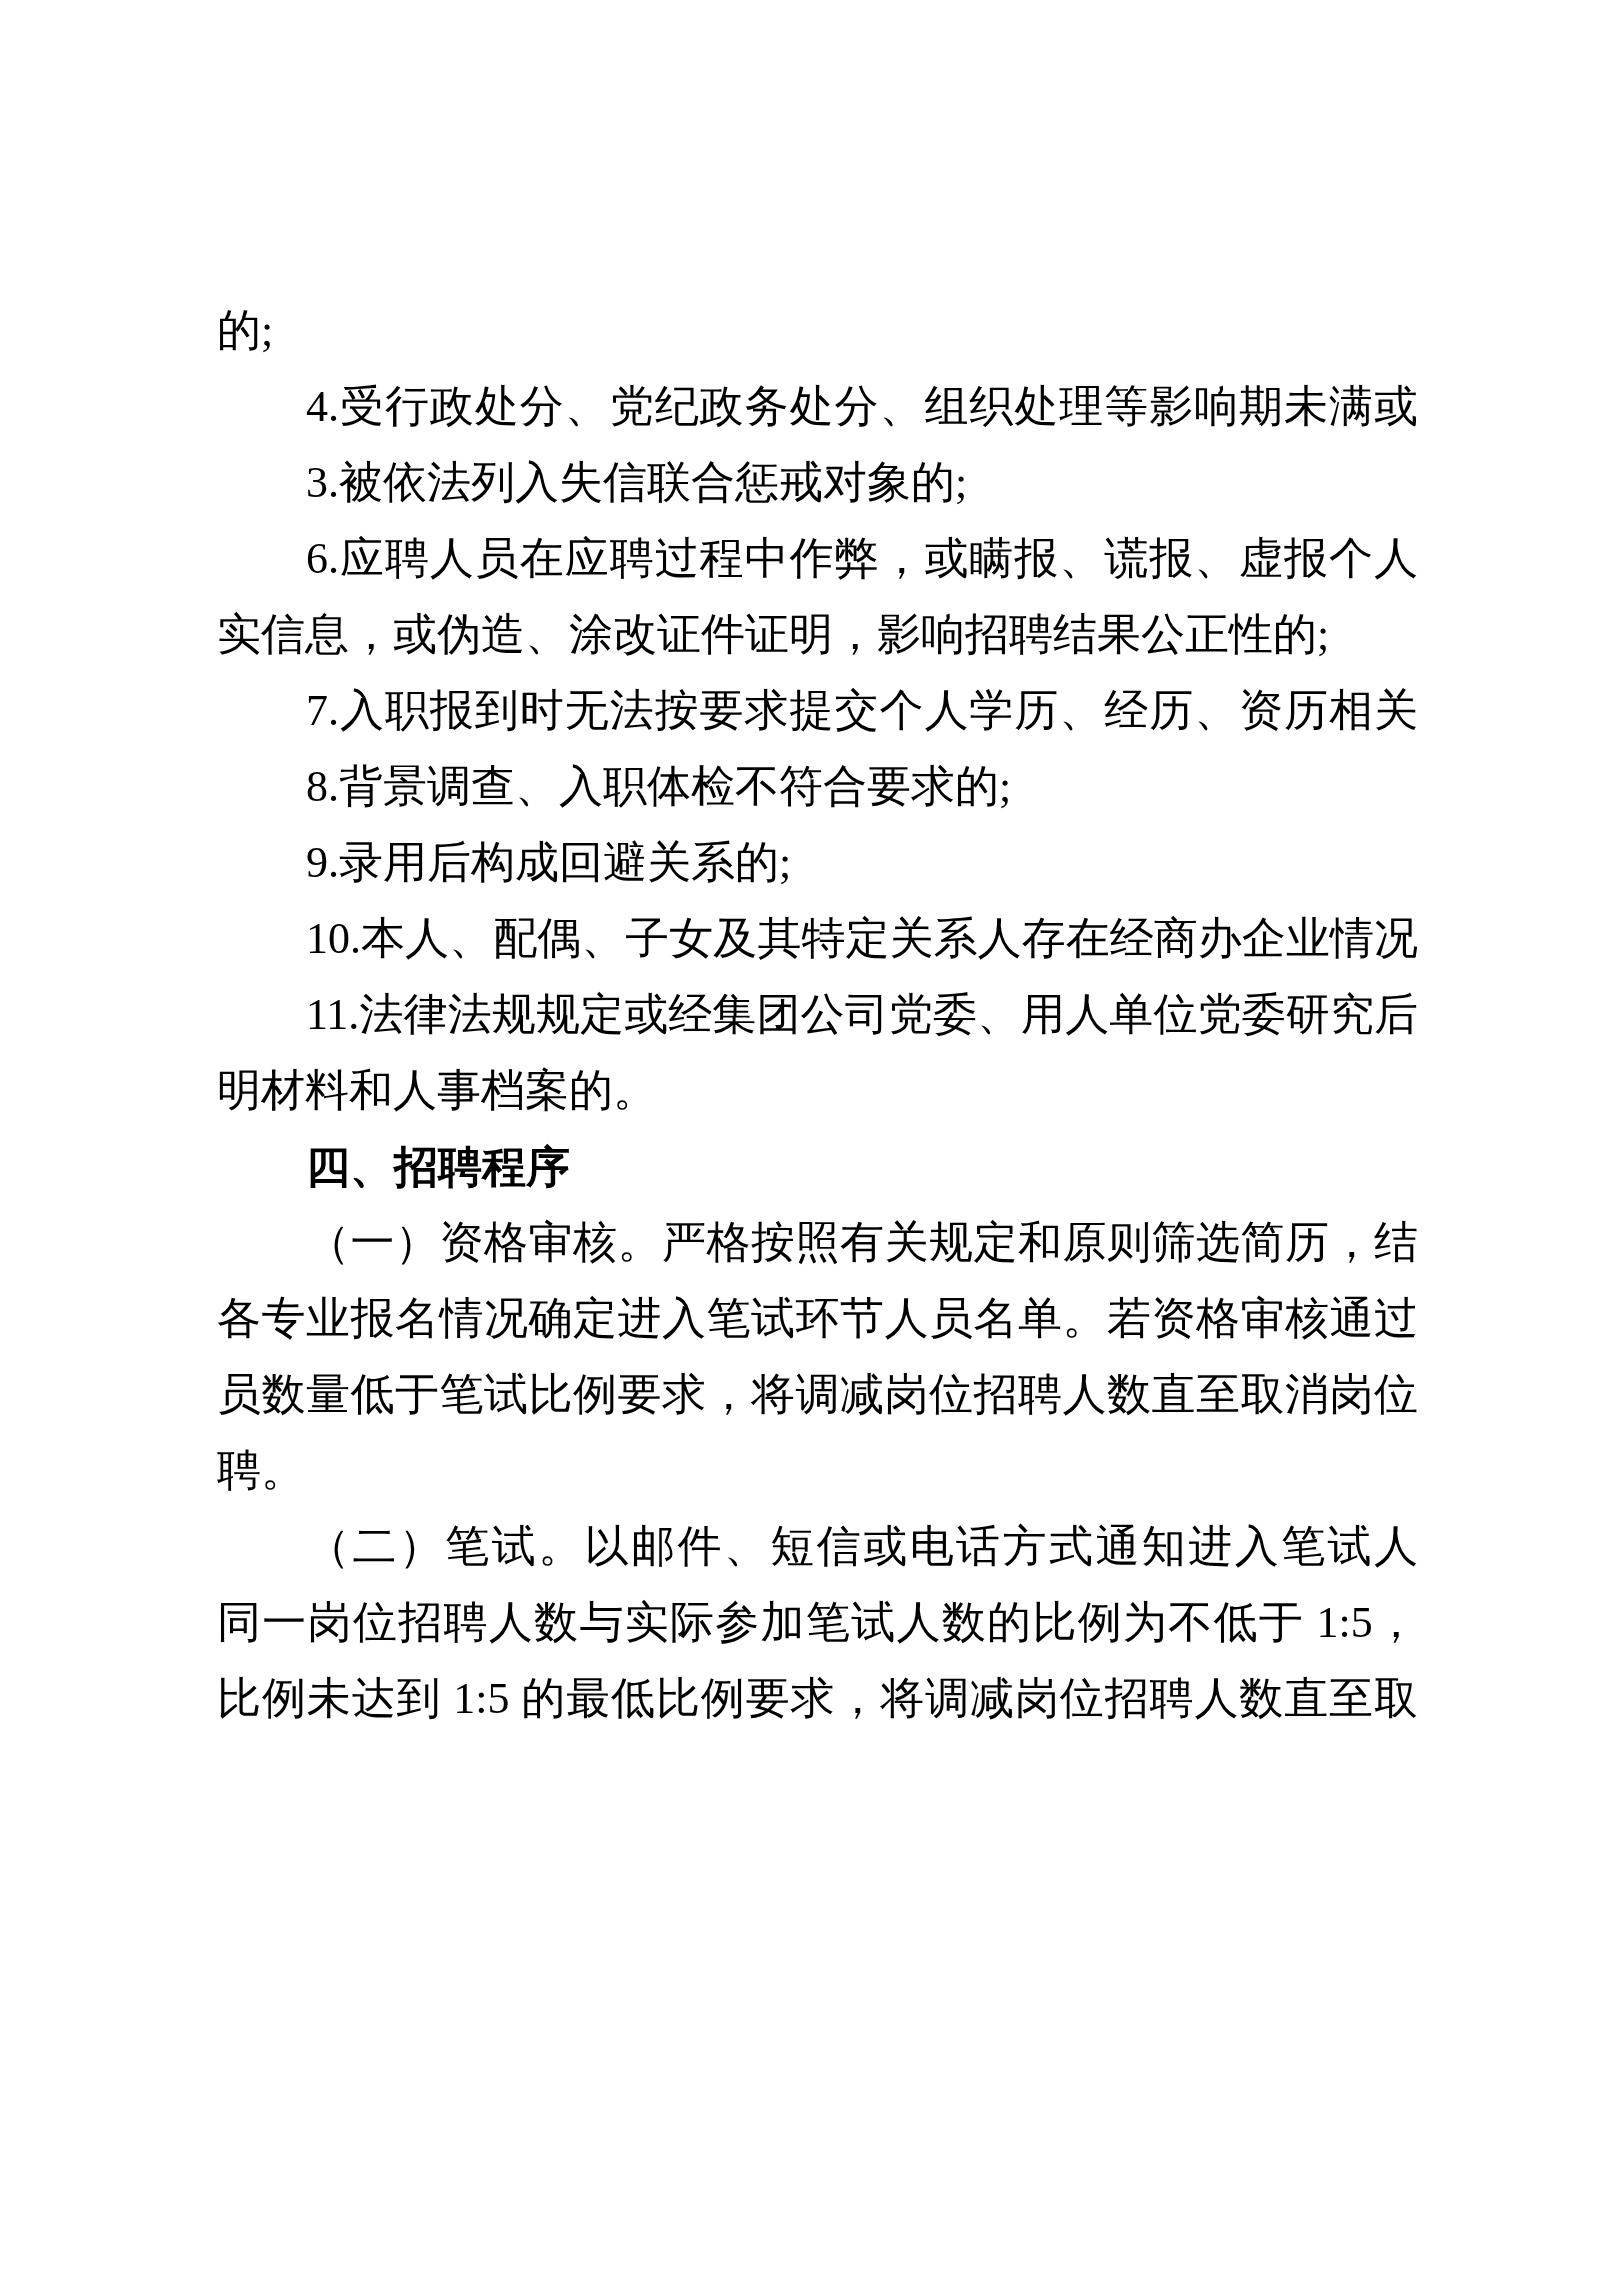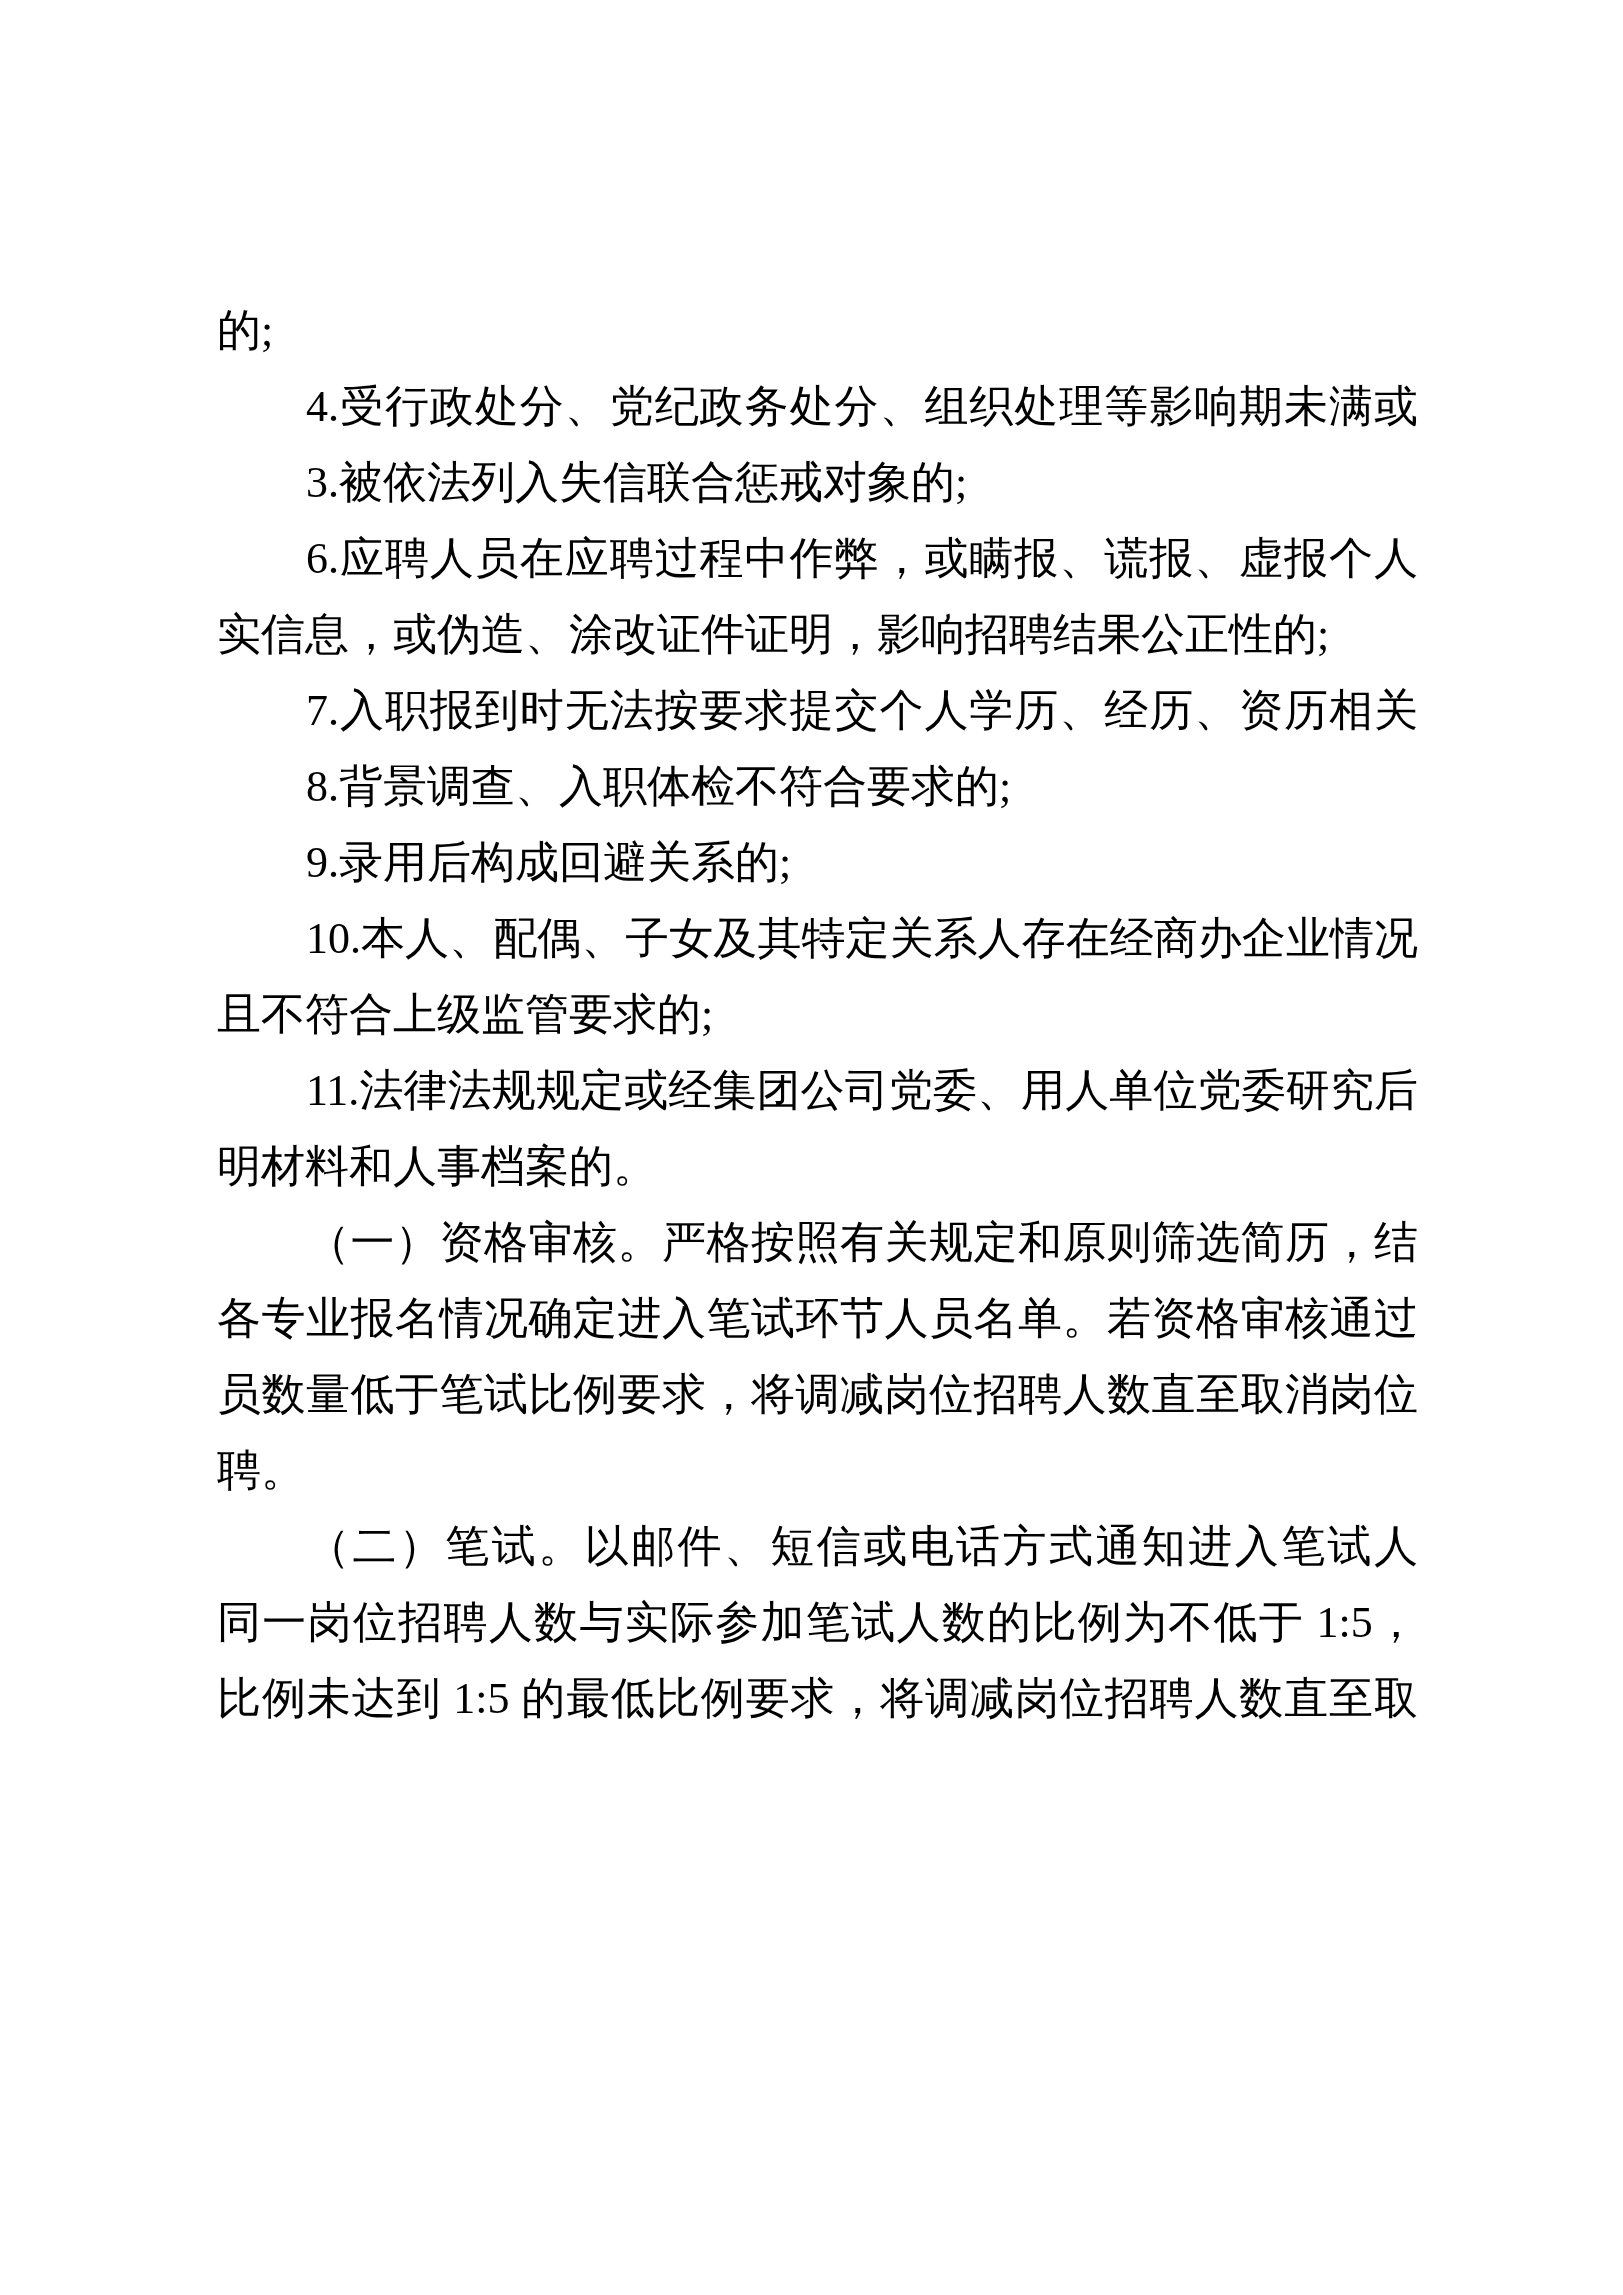--- a/index.html
+++ b/index.html
@@ -54,23 +54,23 @@
   <div class="textblock">
     <div class="line">的;</div>
     <div class="line indent just">4.受行政处分、党纪政务处分、组织处理等影响期未满或者</div>
     <div class="line indent">3.被依法列入失信联合惩戒对象的;</div>
     <div class="line indent just">6.应聘人员在应聘过程中作弊，或瞒报、谎报、虚报个人真</div>
     <div class="line">实信息，或伪造、涂改证件证明，影响招聘结果公正性的;</div>
     <div class="line indent just">7.入职报到时无法按要求提交个人学历、经历、资历相关证</div>
     <div class="line indent">8.背景调查、入职体检不符合要求的;</div>
     <div class="line indent">9.录用后构成回避关系的;</div>
     <div class="line indent just">10.本人、配偶、子女及其特定关系人存在经商办企业情况</div>
-    <div class="line">且不符合上级监管要求的;</div>
     <div class="line indent just">11.法律法规规定或经集团公司党委、用人单位党委研究后</div>
     <div class="line">明材料和人事档案的。</div>
+    <div class="line indent heading">四、招聘程序</div>
     <div class="line indent just">（一）资格审核。严格按照有关规定和原则筛选简历，结合</div>
     <div class="line just">各专业报名情况确定进入笔试环节人员名单。若资格审核通过人</div>
     <div class="line just">员数量低于笔试比例要求，将调减岗位招聘人数直至取消岗位招</div>
     <div class="line">聘。</div>
     <div class="line indent just">（二）笔试。以邮件、短信或电话方式通知进入笔试人员，</div>
     <div class="line just">同一岗位招聘人数与实际参加笔试人数的比例为不低于 1:5，若</div>
     <div class="line just">比例未达到 1:5 的最低比例要求，将调减岗位招聘人数直至取消</div>
   </div>
 </div>
 

